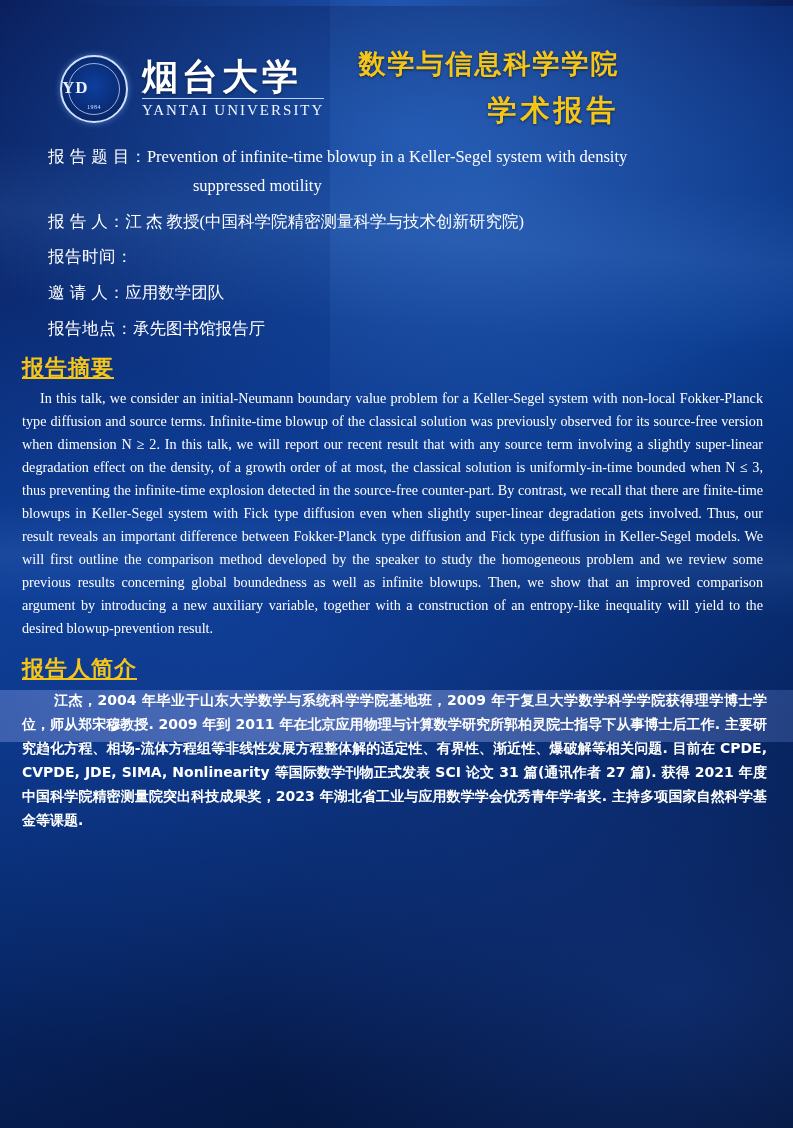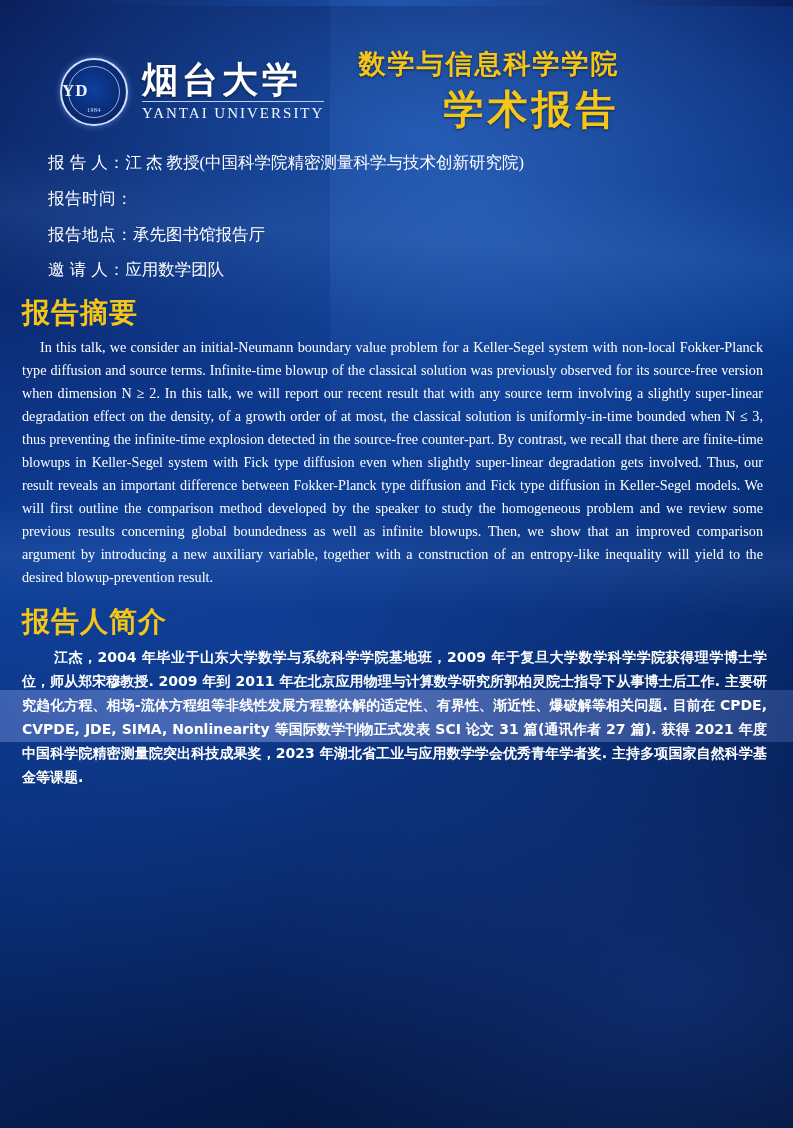--- a/index.html
+++ b/index.html
@@ -69,37 +69,38 @@
     color:#f2f6ff;font-size:15px;letter-spacing:2.0px;margin-top:3px;
     font-family:"Liberation Serif", serif;
     border-top:1px solid rgba(220,235,255,0.85);padding-top:3px;text-align:right;
   }
   .titles{margin-left:34px;text-align:right;}
   .titles .t1{
     color:#f5c518;font-size:27px;font-weight:bold;letter-spacing:2px;
     font-family:"DejaVu Sans", sans-serif;text-shadow:0 1px 3px rgba(0,0,0,0.55);
   }
   .titles .t2{
-    color:#f5c518;font-size:40px;font-weight:bold;letter-spacing:4px;
+    color:#f5c518;font-size:29px;font-weight:bold;letter-spacing:4px;margin-top:9px;
     font-family:Liberation Serif, serif;text-shadow:0 1px 3px rgba(0,0,0,0.55);
   }
 
   
   .info{padding:8px 28px 0 48px;color:#ffffff;}
   .row{display:flex;margin-bottom:11px;font-size:16.5px;line-height:1.5;}
   .lbl{flex:none;white-space:nowrap;letter-spacing:0.5px;}
   .val{flex:1;}
   .row.topic .val{text-align:justify;}
   .row.topic .val .l2{display:block;padding-left:46px;margin-top:4px;}
 
   
   .sec-h{
-    color:#f5c518;font-size:28px;font-weight:bold;
+    color:#f5c518;font-size:22px;font-weight:bold;
     margin:7px 4px 4px 22px;letter-spacing:1px;
     font-family:"DejaVu Sans", sans-serif;
+    text-decoration:underline;
   }
   .abs{
     color:#ffffff;font-size:14.2px;line-height:1.62;
     text-align:justify;margin:0 30px 0 22px;
     text-indent:18px;
     font-family:"Liberation Serif", serif;
   }
   .bio{
     color:#ffffff;font-size:14px;line-height:1.72;
     text-align:justify;margin:2px 26px 0 22px;
@@ -130,34 +131,41 @@
           <div class="en">YANTAI UNIVERSITY</div>
         </div>
       </div>
       <div class="titles">
         <div class="t1">数学与信息科学学院</div>
         <div class="t2">学术报告</div>
       </div>
     </div>
 
     <div class="info">
+      <div class="row topic">
+        <div class="lbl">报 告 题 目：</div>
+        <div class="val">
+          <span>Prevention of infinite-time blowup in a Keller-Segel system with density</span>
+          <span class="l2">suppressed motility</span>
+        </div>
+      </div>
       <div class="row">
         <div class="lbl">报 告 人：</div>
         <div class="val">江 杰 教授(中国科学院精密测量科学与技术创新研究院)</div>
       </div>
       <div class="row">
         <div class="lbl">报告时间：</div>
       </div>
       <div class="row">
+        <div class="lbl">邀 请 人：</div>
+        <div class="val">应用数学团队</div>
+      </div>
+      <div class="row">
         <div class="lbl">报告地点：</div>
         <div class="val">承先图书馆报告厅</div>
-      </div>
-      <div class="row">
-        <div class="lbl">邀 请 人：</div>
-        <div class="val">应用数学团队</div>
       </div>
     </div>
 
     <div class="sec-h">报告摘要</div>
     <div class="abs">In this talk, we consider an initial-Neumann boundary value problem for a Keller-Segel system with non-local Fokker-Planck type diffusion and source terms. Infinite-time blowup of the classical solution was previously observed for its source-free version when dimension N ≥ 2. In this talk, we will report our recent result that with any source term involving a slightly super-linear degradation effect on the density, of a growth order of at most, the classical solution is uniformly-in-time bounded when N ≤ 3, thus preventing the infinite-time explosion detected in the source-free counter-part. By contrast, we recall that there are finite-time blowups in Keller-Segel system with Fick type diffusion even when slightly super-linear degradation gets involved. Thus, our result reveals an important difference between Fokker-Planck type diffusion and Fick type diffusion in Keller-Segel models. We will first outline the comparison method developed by the speaker to study the homogeneous problem and we review some previous results concerning global boundedness as well as infinite blowups. Then, we show that an improved comparison argument by introducing a new auxiliary variable, together with a construction of an entropy-like inequality will yield to the desired blowup-prevention result.</div>
 
     <div class="sec-h" style="margin-top:14px;">报告人简介</div>
     <div class="bio">江杰，2004 年毕业于山东大学数学与系统科学学院基地班，2009 年于复旦大学数学科学学院获得理学博士学位，师从郑宋穆教授. 2009 年到 2011 年在北京应用物理与计算数学研究所郭柏灵院士指导下从事博士后工作. 主要研究趋化方程、相场-流体方程组等非线性发展方程整体解的适定性、有界性、渐近性、爆破解等相关问题. 目前在 CPDE, CVPDE, JDE, SIMA, Nonlinearity 等国际数学刊物正式发表 SCI 论文 31 篇(通讯作者 27 篇). 获得 2021 年度中国科学院精密测量院突出科技成果奖，2023 年湖北省工业与应用数学学会优秀青年学者奖. 主持多项国家自然科学基金等课题.</div>
 
   </div>

